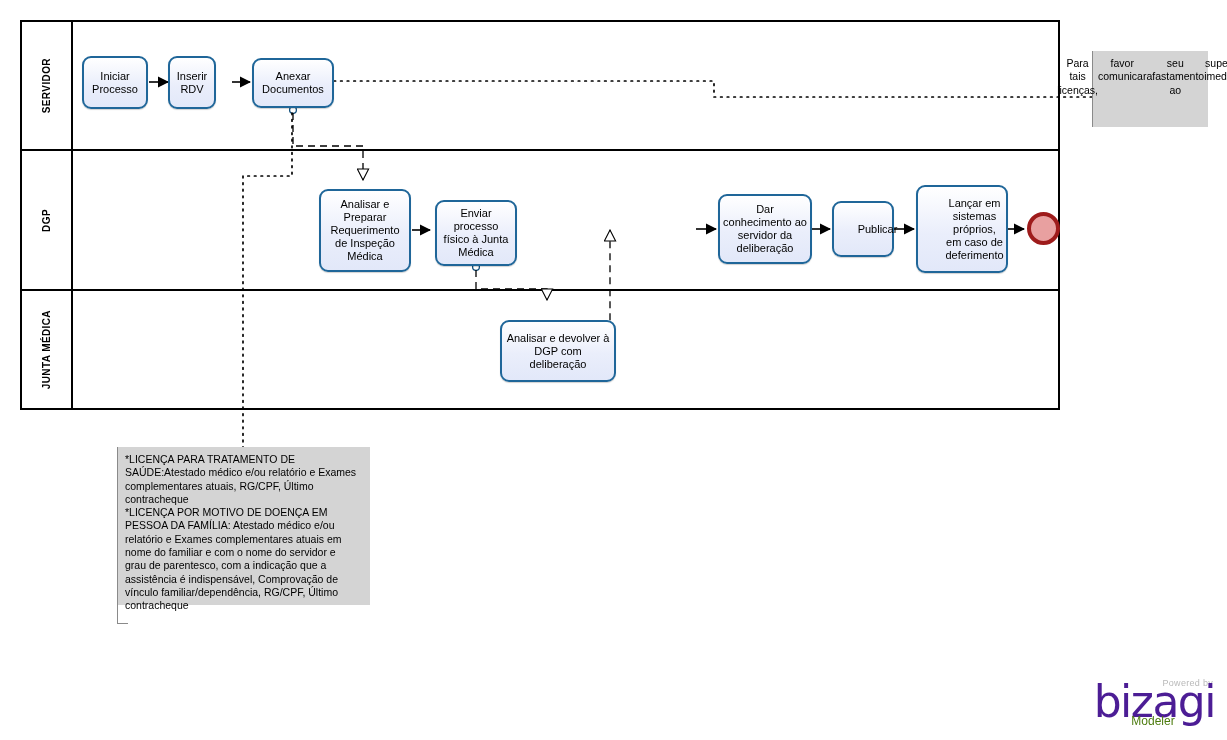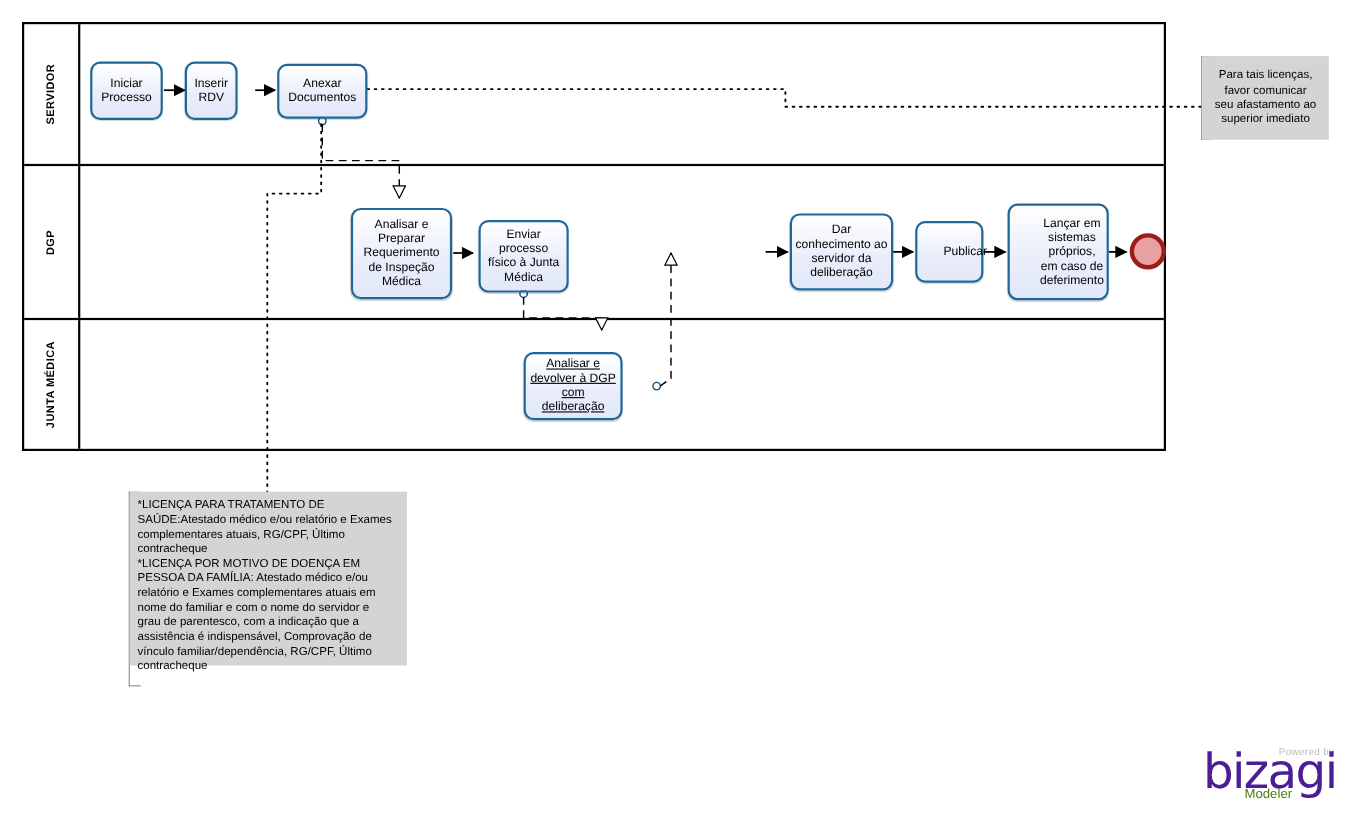--- a/index.html
+++ b/index.html
@@ -224,21 +224,21 @@
   </div>
 
   <div class="task" style="left:832px; top:201px; width:62px; height:56px;padding-left:32px;">
     <span>Publicar</span>
   </div>
 
   <div class="task" style="left:916px; top:185px; width:92px; height:88px;padding-left:28px;">
     <span>Lançar em sistemas próprios, em caso de deferimento</span>
   </div>
 
-  <div class="task" style="left:476px; top:320px; width:90px; height:62px;text-decoration:underline;">
+  <div class="task" style="left:500px; top:320px; width:116px; height:62px;">
     <span>Analisar e devolver à DGP com deliberação</span>
   </div>
 
   <div class="end-event" style="left:1027px; top:212px; width:33px; height:33px;"></div>
 
   <div class="ann-bracket" style="left:117px; top:447px; width:11px; height:177px;"></div>
   <div class="annotation" style="left:118px; top:447px; width:252px; height:158px;">
     <span class="note-line">*LICENÇA PARA TRATAMENTO DE</span>
     <span class="note-line">SAÚDE:Atestado médico e/ou relatório e Exames</span>
     <span class="note-line">complementares atuais, RG/CPF, Último</span>
@@ -247,21 +247,21 @@
     <span class="note-line">PESSOA DA FAMÍLIA: Atestado médico e/ou</span>
     <span class="note-line">relatório e Exames complementares atuais em</span>
     <span class="note-line">nome do familiar e com o nome do servidor e</span>
     <span class="note-line">grau de parentesco, com a indicação que a</span>
     <span class="note-line">assistência é indispensável, Comprovação de</span>
     <span class="note-line">vínculo familiar/dependência, RG/CPF, Último</span>
     <span class="note-line">contracheque</span>
   </div>
 
   <div class="ann-bracket" style="left:1092px; top:51px; width:10px; height:76px;"></div>
-  <div class="annotation centered" style="left:1093px; top:51px; width:115px; height:76px; display:flex; flex-direction:column; justify-content:center;">
+  <div class="annotation centered" style="left:1093px; top:51px; width:115px; height:76px; display:flex; flex-direction:row; justify-content:center;">
     <span class="note-line">Para tais licenças,</span>
     <span class="note-line">favor comunicar</span>
     <span class="note-line">seu afastamento ao</span>
     <span class="note-line">superior imediato</span>
   </div>
 
   <div class="bizagi">
     <div class="bz-powered">Powered by</div>
     <div class="bz-word">bizagi</div>
     <div class="bz-modeler">Modeler</div>

